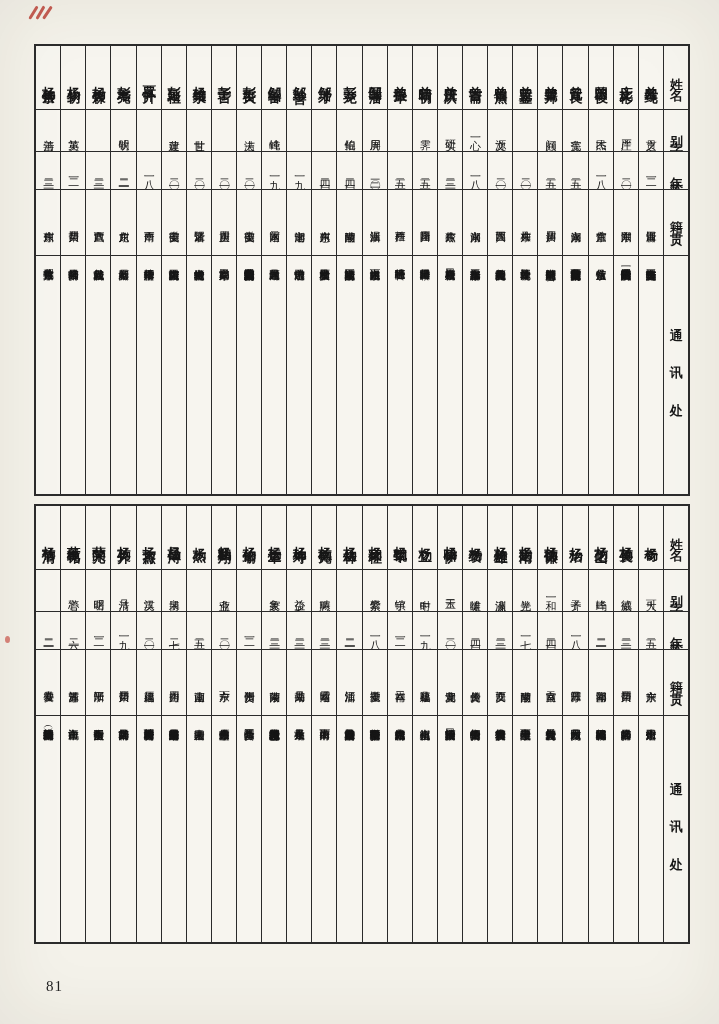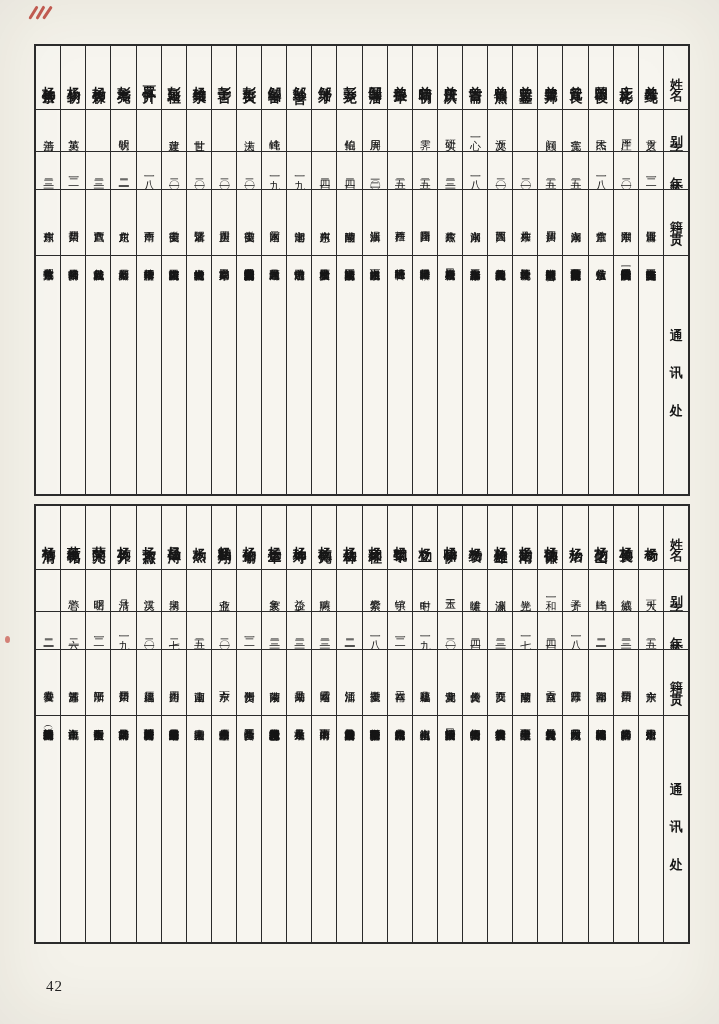--- a/index.html
+++ b/index.html
@@ -426,14 +426,14 @@
       </div>
       <div class="col">
         <div class="cell c-name">杨节清</div>
         <div class="cell c-courtesy"></div>
         <div class="cell c-age">二二</div>
         <div class="cell c-origin">安徽寿县</div>
         <div class="cell c-address">安徽蚌埠正阳关八坊街杨宅（政治）</div>
       </div>
     </div>
 
-  <div class="page-number">42</div>
+  <div class="page-number">81</div>
 </div>
 
 </body></html>

